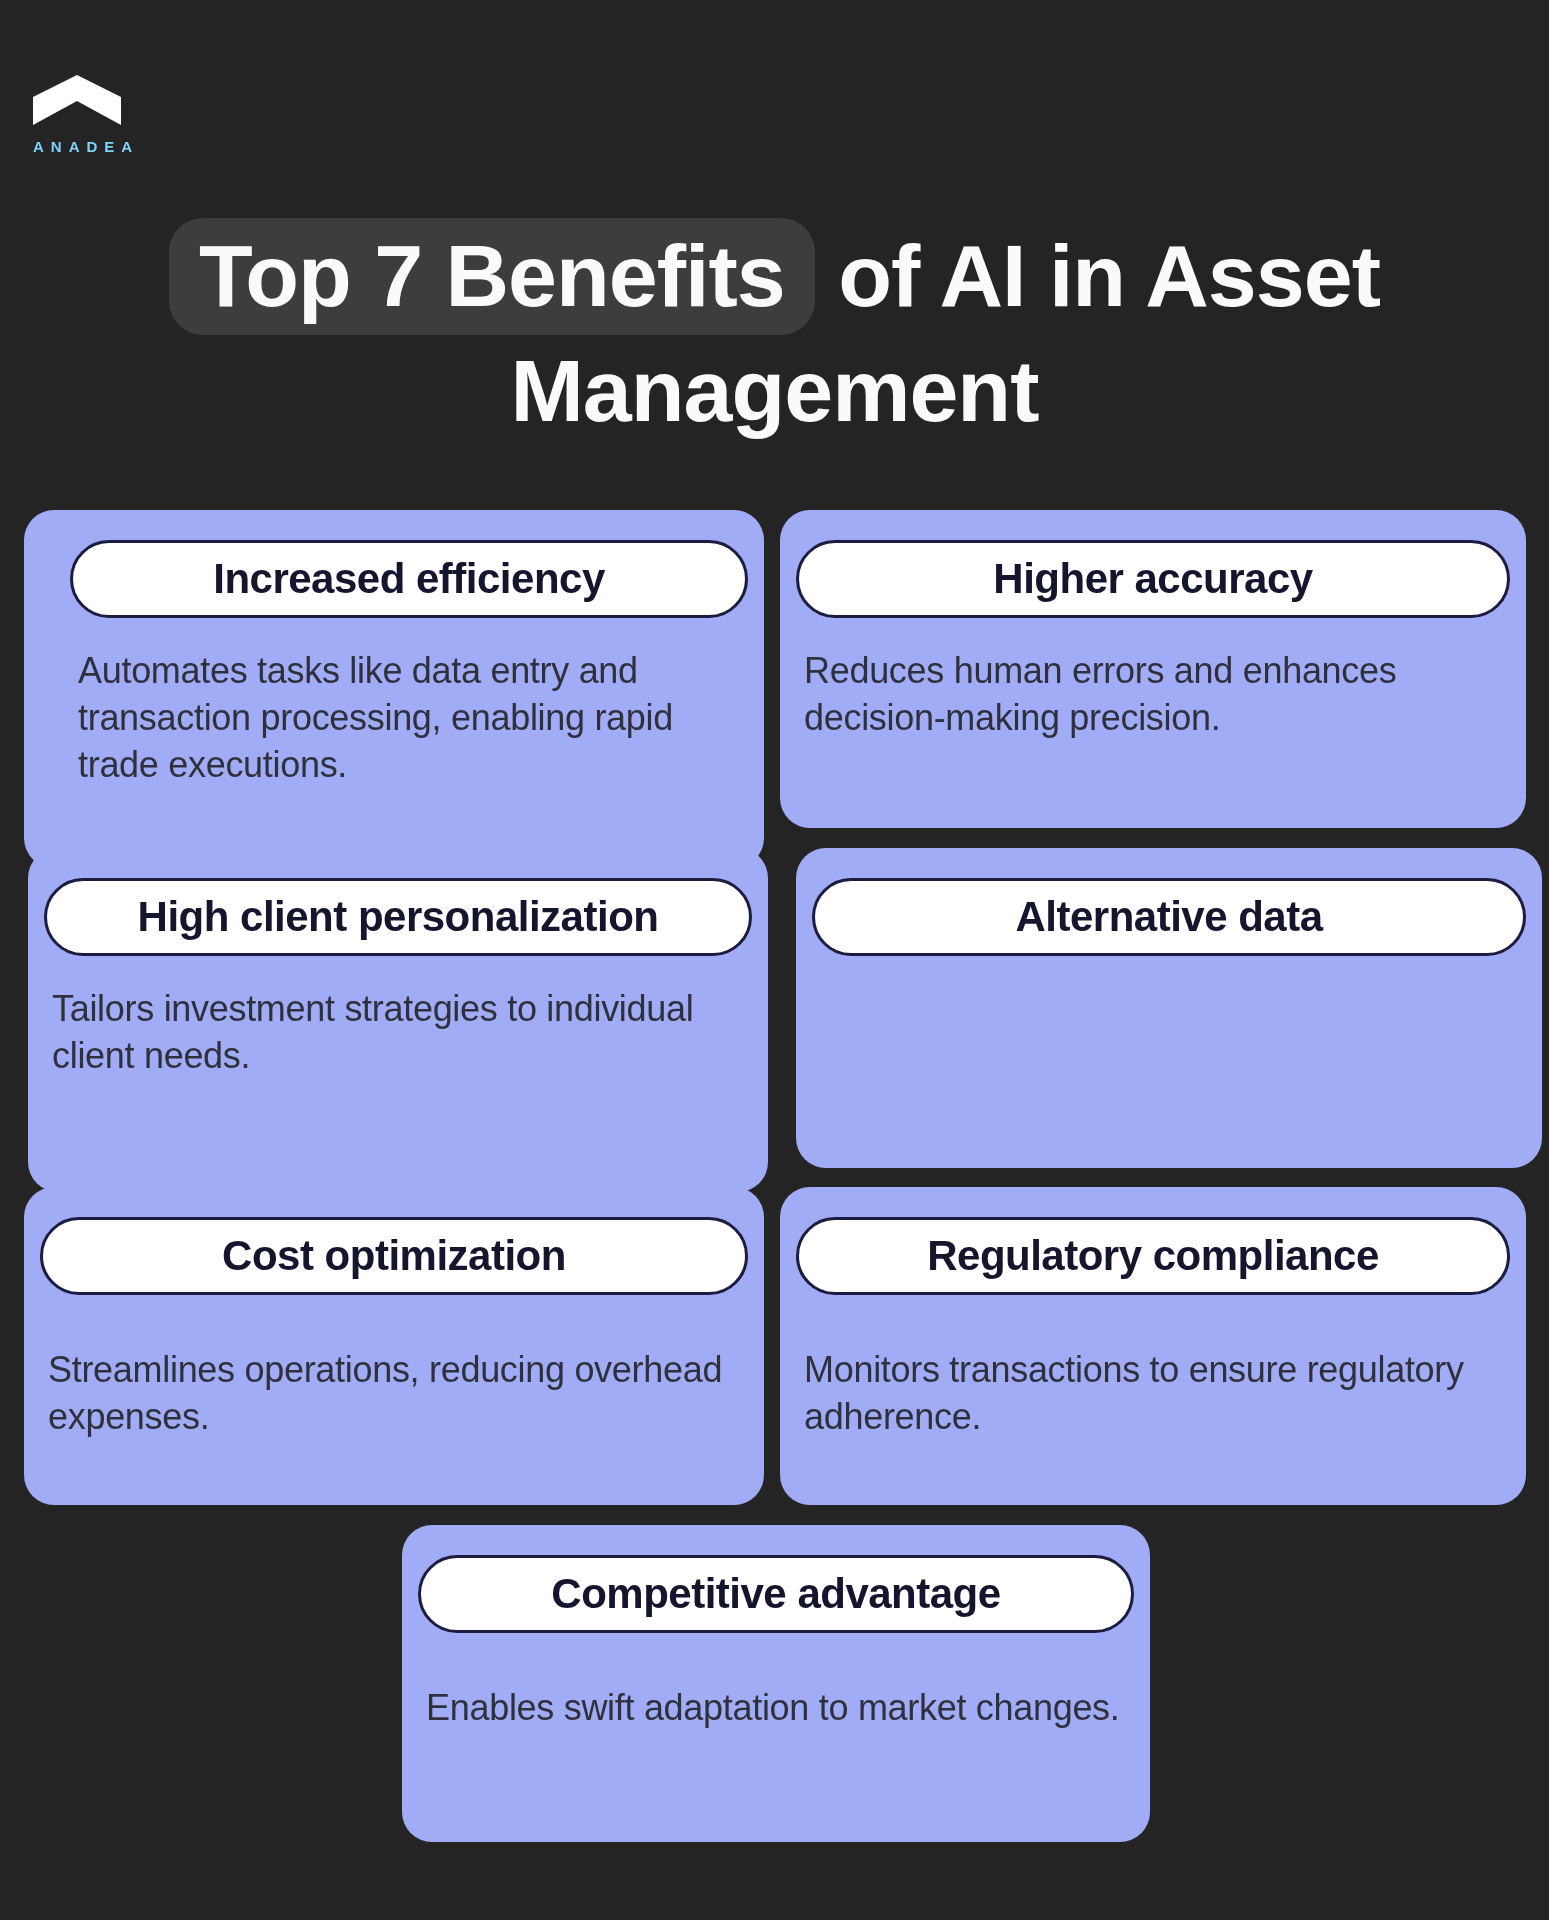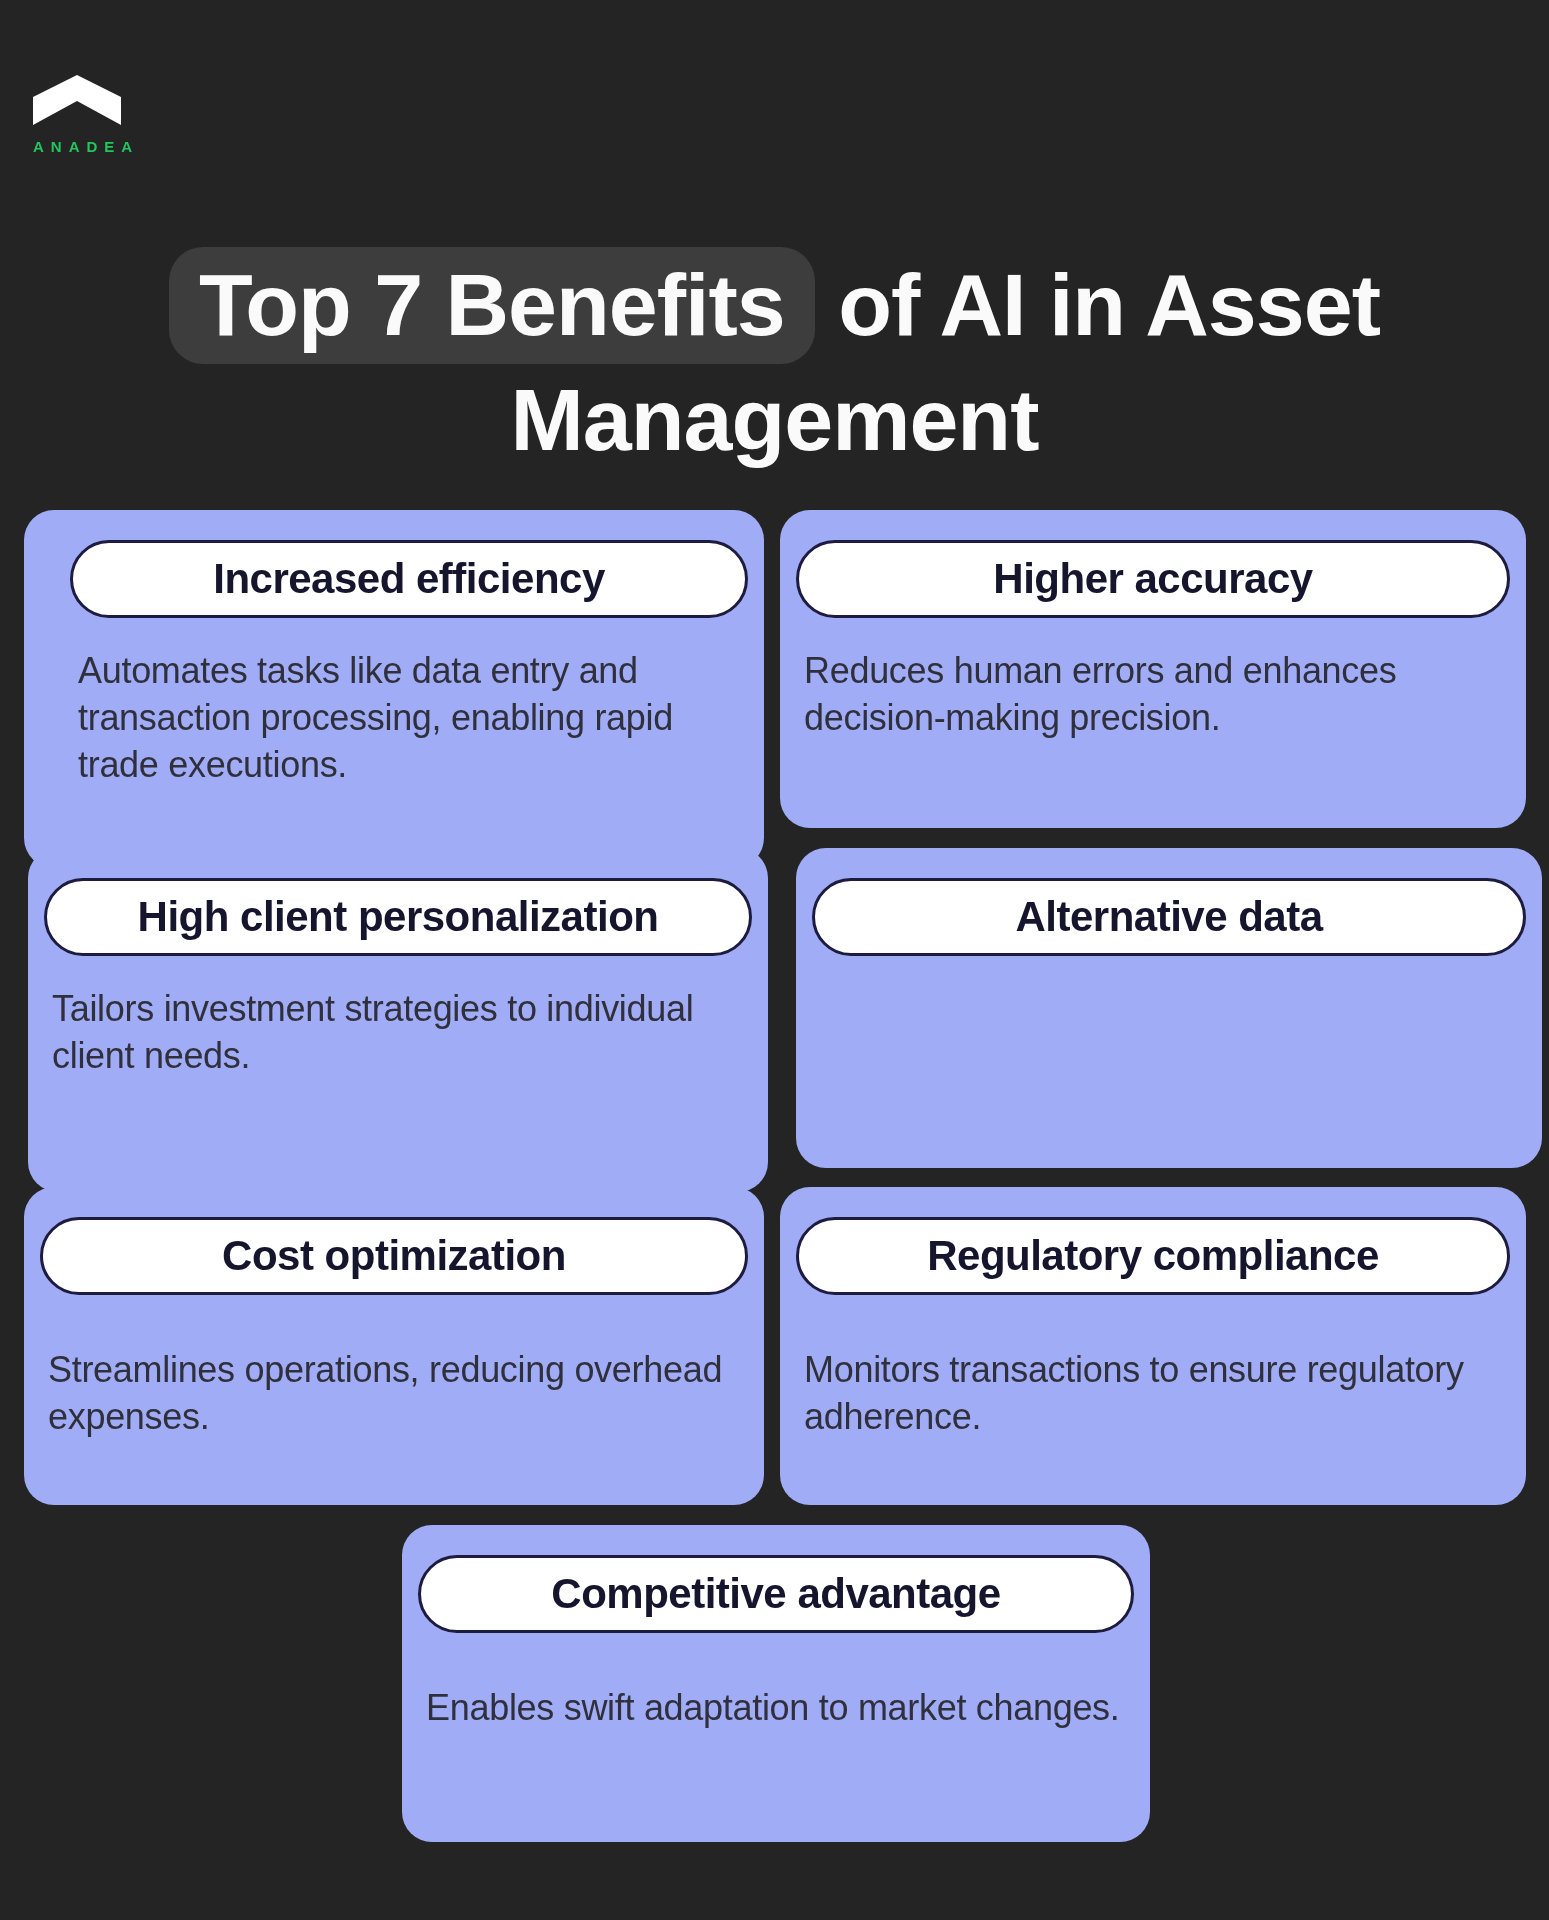--- a/index.html
+++ b/index.html
@@ -19,36 +19,35 @@
     background:var(--background);
     font-family:"Liberation Sans","DejaVu Sans",sans-serif;
     overflow:hidden;
   }
 
   
   .logo{position:absolute;left:33px;top:75px;width:120px;}
   .logo svg{display:block;width:88px;height:50px;}
   .logo .brand{
     display:block;margin-top:13px;width:88px;
-    color:#22c55e;font-size:15px;font-weight:700;
+    color:#7dd3fc;font-size:15px;font-weight:700;
     letter-spacing:7px;text-align:left;white-space:nowrap;
   }
 
   
   .title{
     position:absolute;top:218px;left:0;width:100%;
     text-align:center;color:var(--title-text);
     font-size:88px;font-weight:700;line-height:1.28;letter-spacing:-1px;
   }
   .title .hl{
     display:inline-block;
     background:var(--title-highlight-bg);
     border-radius:34px;
     padding:2px 30px;
-    margin-top:29px;
   }
 
   
   .card{
     position:absolute;
     background:var(--card);
     border-radius:30px;
     padding:30px 16px 0 16px;
   }
   .pill{

